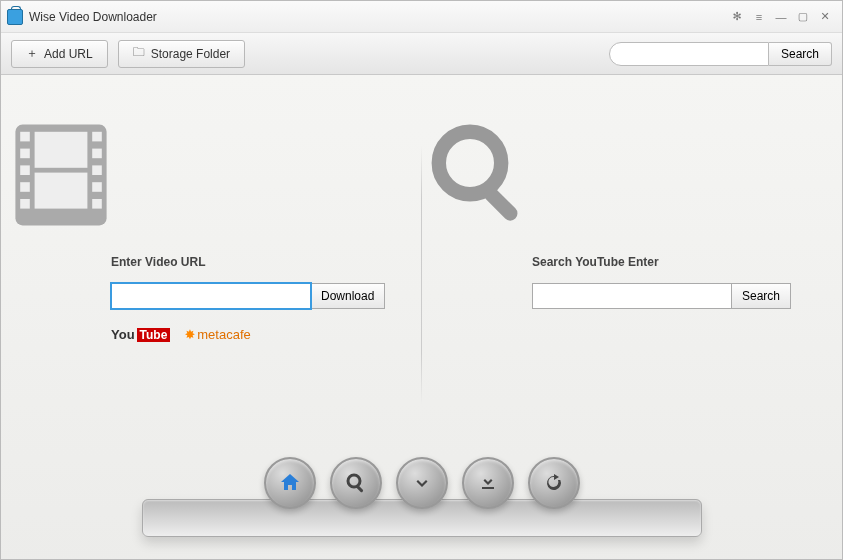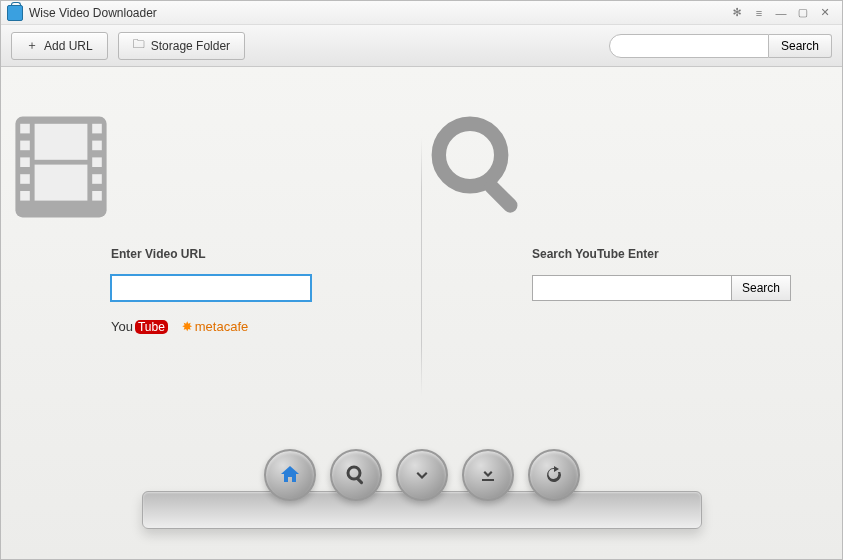--- a/index.html
+++ b/index.html
@@ -1,18 +1,18 @@
 <!DOCTYPE html>
 <html><head>
 <meta charset="utf-8">
 <style>
 * { margin: 0; padding: 0; box-sizing: border-box; font-family: "Segoe UI", Tahoma, sans-serif; }
 body { width: 843px; height: 560px; background: #f0f0f0; overflow: hidden; border: 1px solid #bbb; }
 
-.titlebar { height: 24px; background: linear-gradient(#fafafa,#eee); display: flex; align-items: center; padding: 0 6px; border-bottom: 1px solid #ddd; }
+.titlebar { height: 32px; background: linear-gradient(#fafafa,#eee); display: flex; align-items: center; padding: 0 6px; border-bottom: 1px solid #ddd; }
 .titlebar .app-icon { width: 16px; height: 16px; background: #3aa0e0; border: 1px solid #2070a0; border-radius: 2px; margin-right: 6px; position: relative; }
 .titlebar .app-icon::after { content:''; position:absolute; top:-4px; left:3px; width:8px; height:3px; border:1px solid #2070a0; border-bottom:none; border-radius:3px 3px 0 0; }
 .titlebar .title { font-size: 12px; color: #333; flex: 1; }
 .titlebar .ctrl { width: 22px; height: 18px; display: flex; align-items:center; justify-content:center; color:#777; font-size:11px; cursor:pointer; }
 
 .toolbar { height: 42px; background: linear-gradient(#f7f7f7,#e5e5e5); border-bottom: 1px solid #c8c8c8; display:flex; align-items:center; padding: 0 10px; gap:10px; }
 .btn { height: 28px; padding: 0 14px; background: linear-gradient(#fdfdfd,#e8e8e8); border:1px solid #b8b8b8; border-radius:3px; font-size:12px; color:#333; display:flex; align-items:center; gap:6px; cursor:pointer; box-shadow: 0 1px 0 #fff inset; }
 .spacer { flex:1; }
 .search-wrap { display:flex; align-items:center; }
 .search-input { width: 160px; height:24px; border:1px solid #bbb; border-radius:12px 0 0 12px; padding: 0 10px 0 24px; font-size:12px; background:#fff; position:relative; }
@@ -26,22 +26,22 @@
 
 .big-icon { width:120px; height:120px; display:flex; align-items:center; justify-content:center; margin-bottom:20px; }
 .label { font-size:12px; font-weight:bold; color:#444; align-self:flex-start; margin-left:110px; margin-bottom:14px; }
 .input-row { display:flex; align-self:flex-start; margin-left:110px; }
 .input-box { width:200px; height:26px; border:1px solid #aaa; padding:0 6px 0 24px; font-size:12px; background:#fff; position:relative; }
 .input-row .icon-in { position:absolute; margin-left:6px; margin-top:6px; font-size:11px; color:#888; pointer-events:none; }
 .input-btn { height:26px; padding:0 10px; border:1px solid #aaa; border-left:none; background:linear-gradient(#fdfdfd,#e8e8e8); font-size:12px; cursor:pointer; }
 .url-input-focused { outline: 2px solid #3a9be0; outline-offset:-1px; }
 
 .logos { align-self:flex-start; margin-left:110px; margin-top:18px; display:flex; gap:14px; align-items:center; }
-.yt-logo { font-size:13px; font-weight:normal; color:#333; display:flex; align-items:center; gap:2px;}
-.yt-logo .tube { background:#c00; color:#fff; padding:0 3px; border-radius:5px; font-size:12px;}
+.yt-logo { font-size:13px; font-weight:bold; color:#333; display:flex; align-items:center; gap:2px;}
+.yt-logo .tube { background:#c00; color:#fff; padding:0 3px; border-radius:0; font-size:12px;}
 .mc-logo { font-size:13px; color:#e07000; font-weight:500; display:flex; align-items:center; gap:2px;}
 .mc-logo .flame { color:#ff8800; }
 
 .dock { position:absolute; bottom:0; left:0; right:0; height:110px; display:flex; flex-direction:column; align-items:center; }
 .dock-buttons { display:flex; gap:14px; z-index:2; }
 .dock-btn { width:52px; height:52px; border-radius:50%; background: radial-gradient(circle at 35% 30%, #ddd, #888); border:2px solid #999; display:flex; align-items:center; justify-content:center; cursor:pointer; box-shadow: 0 3px 6px rgba(0,0,0,.2), inset 0 2px 3px rgba(255,255,255,.5); }
 .dock-btn svg { width:24px; height:24px; }
 .shelf { width: 560px; height: 38px; margin-top:-10px; background: linear-gradient(#bbb,#eee); border-radius:6px; box-shadow: 0 6px 12px rgba(0,0,0,.15), inset 0 1px 2px rgba(255,255,255,.5); border:1px solid #aaa; }
 
 .watermark { position:absolute; top:260px; left:50%; transform:translateX(-50%); font-size:22px; color:rgba(120,160,120,.15); font-weight:bold; letter-spacing:1px; pointer-events:none;}
@@ -95,20 +95,21 @@
               <rect x="76" y="42" width="8" height="8"></rect>
               <rect x="76" y="56" width="8" height="8"></rect>
               <rect x="76" y="70" width="8" height="8"></rect>
             </g>
           </svg>
       </div>
       <div class="label">Enter Video URL</div>
       <div class="input-row">
         <span class="icon-in">⊞</span>
         <input class="input-box url-input-focused" type="text" style="">
+        <button class="input-btn">Download</button>
       </div>
       <div class="logos">
         <span class="yt-logo">
           <span>You</span>
             <span class="tube">Tube</span>
         </span>
         <span class="mc-logo">
           <span class="flame">✸</span>
             <span>metacafe</span>
         </span>

